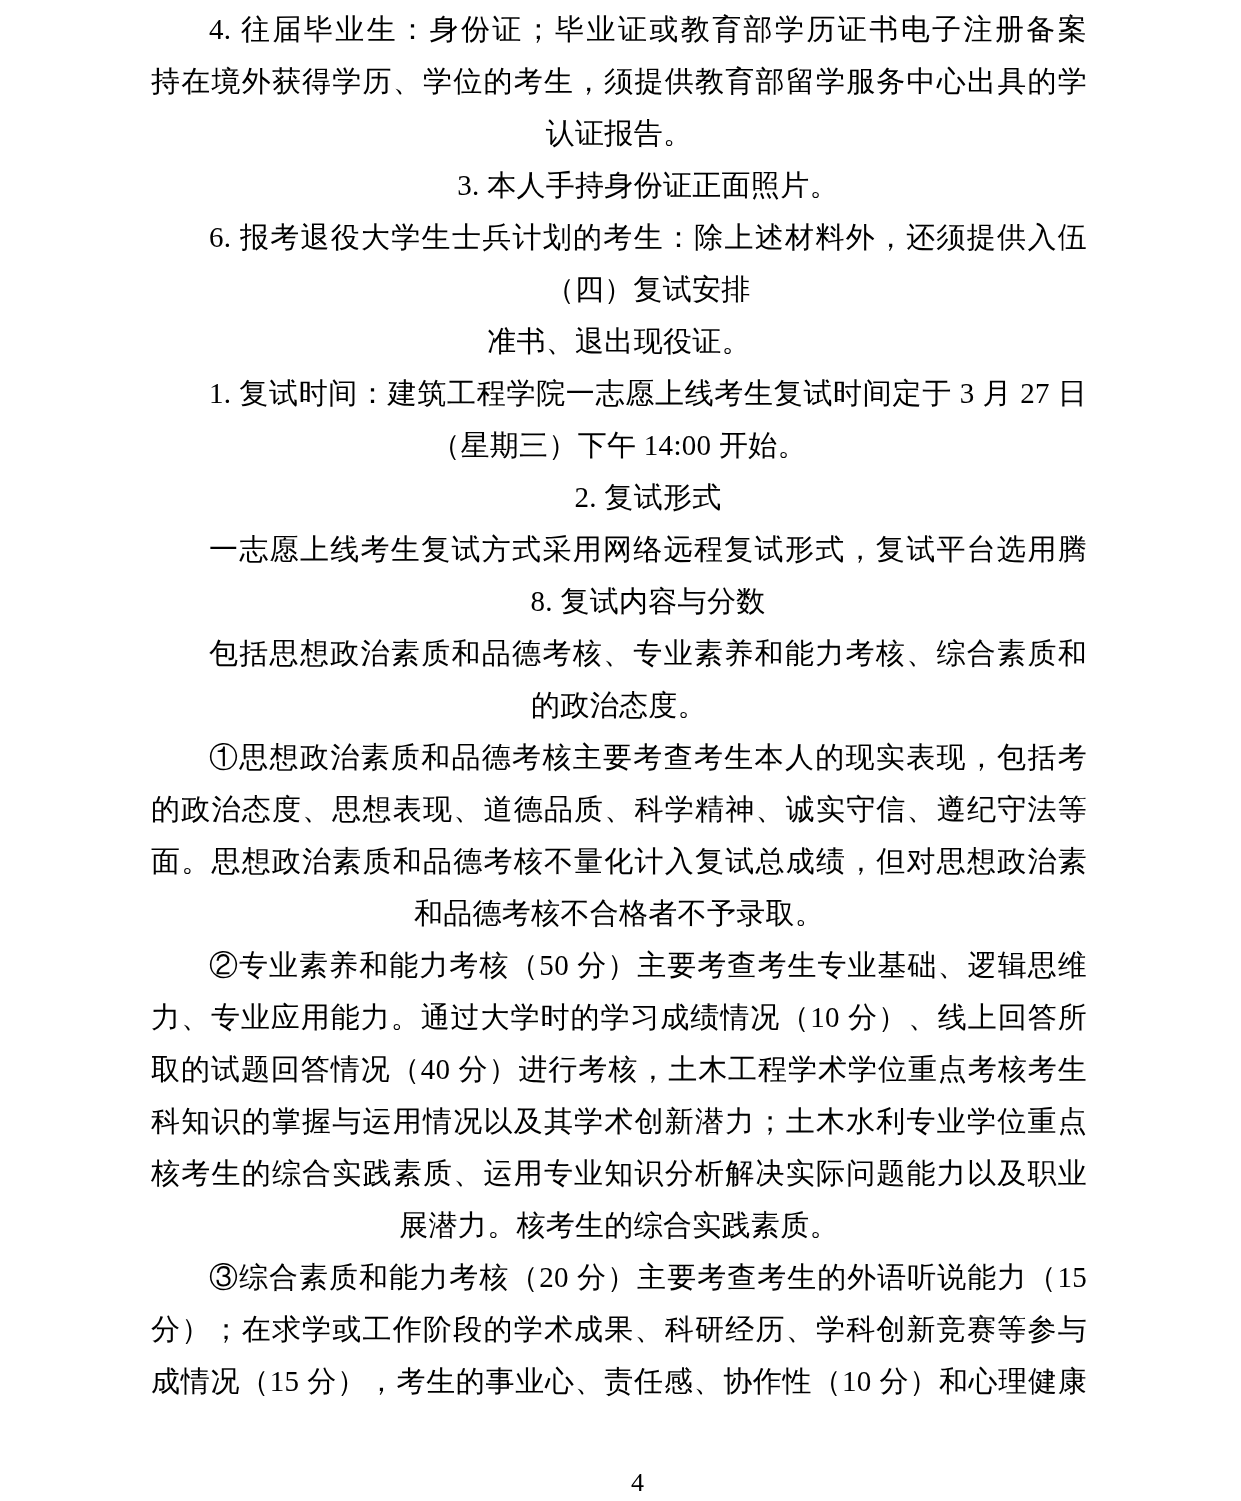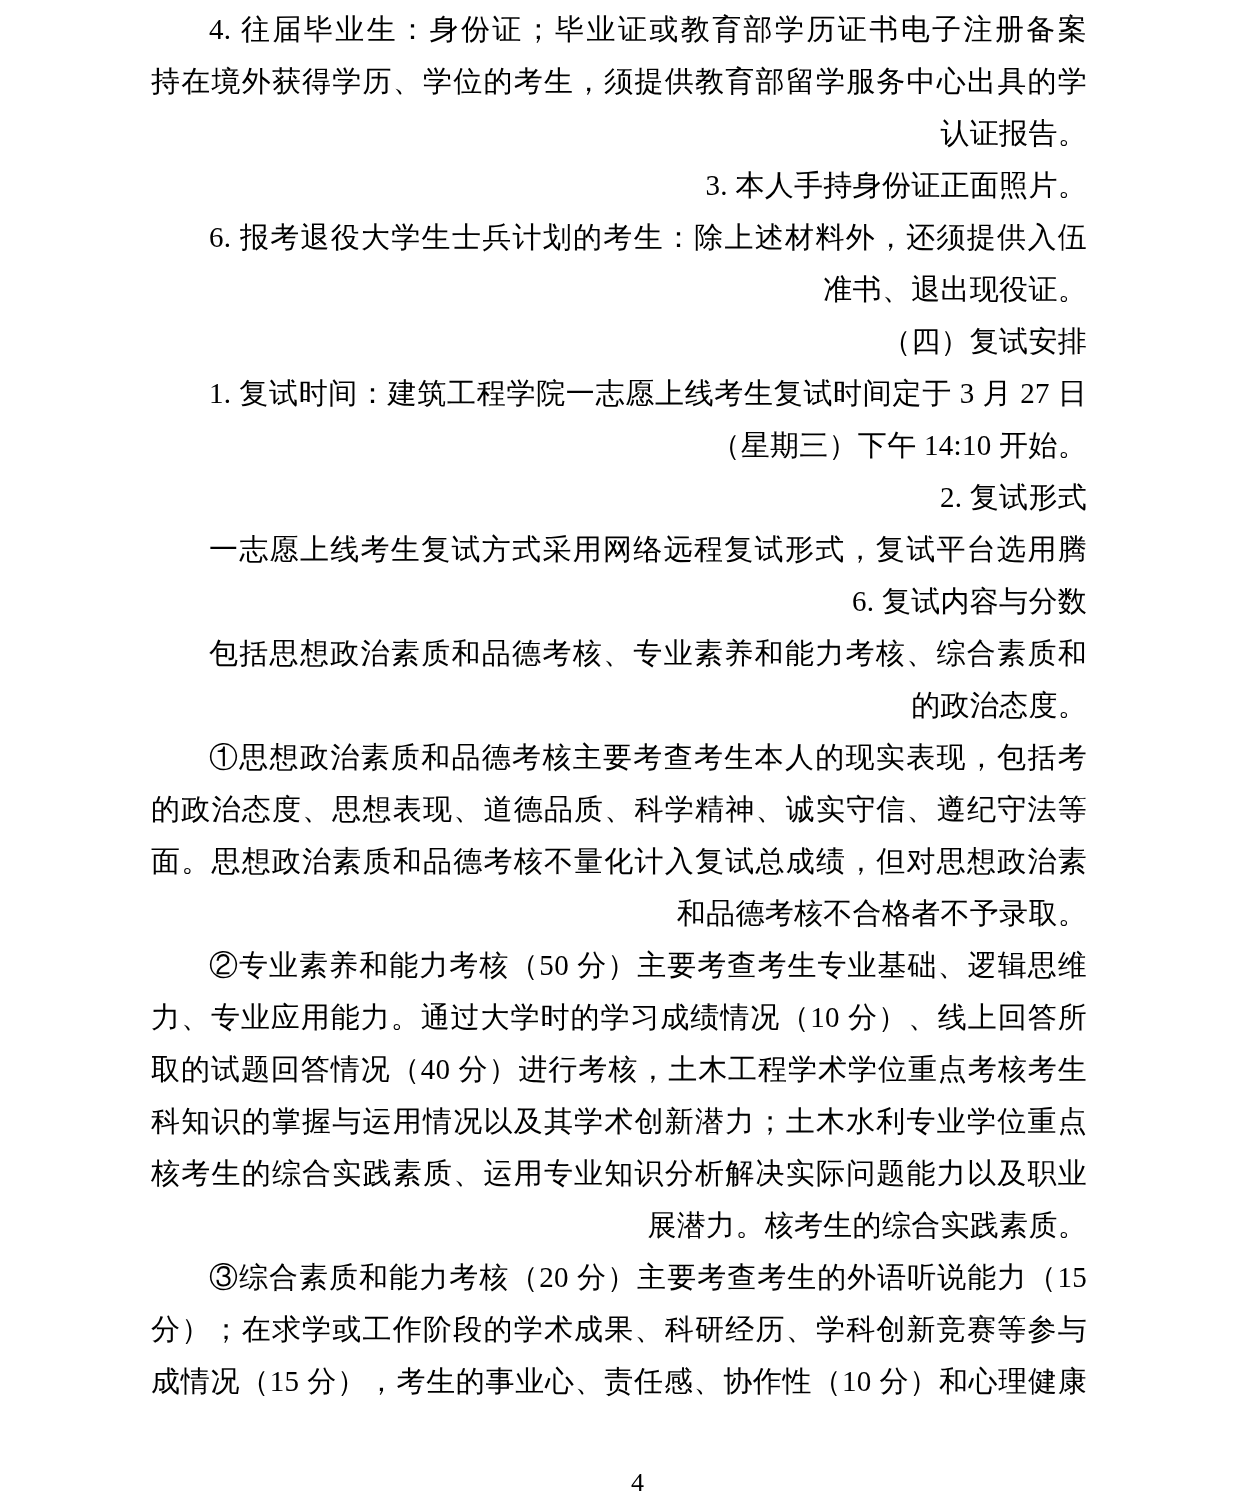--- a/index.html
+++ b/index.html
@@ -24,21 +24,21 @@
     left: 151px;
     top: 3px;
     width: 936px;
   }
   .line {
     font-size: 29px;
     height: 52px;
     line-height: 52px;
     white-space: normal;
     overflow: hidden;
-    text-align: right;
+    text-align: center;
     letter-spacing: 0.3px;
   }
   .ind { text-indent: 58px; }
   .just {
     text-align: justify;
     text-align-last: justify;
     text-justify: inter-ideograph;
   }
   .page-footer {
     position: absolute;
@@ -54,27 +54,27 @@
 </head>
 <body>
 
 <div class="page">
   <main class="text-block">
     <p class="line ind just">4. 往届毕业生：身份证；毕业证或教育部学历证书电子注册备案表；</p>
     <p class="line just">持在境外获得学历、学位的考生，须提供教育部留学服务中心出具的学历</p>
     <p class="line">认证报告。</p>
     <p class="line ind">3. 本人手持身份证正面照片。</p>
     <p class="line ind just">6. 报考退役大学生士兵计划的考生：除上述材料外，还须提供入伍批</p>
+    <p class="line ind">（四）复试安排</p>
     <p class="line">准书、退出现役证。</p>
-    <p class="line ind">（四）复试安排</p>
     <p class="line ind just">1. 复试时间：建筑工程学院一志愿上线考生复试时间定于 3 月 27 日</p>
-    <p class="line">（星期三）下午 14:10 开始。</p>
+    <p class="line">（星期三）下午 14:00 开始。</p>
     <p class="line ind">2. 复试形式</p>
     <p class="line ind just">一志愿上线考生复试方式采用网络远程复试形式，复试平台选用腾讯</p>
-    <p class="line ind">6. 复试内容与分数</p>
+    <p class="line ind">8. 复试内容与分数</p>
     <p class="line ind just">包括思想政治素质和品德考核、专业素养和能力考核、综合素质和能</p>
     <p class="line">的政治态度。</p>
     <p class="line ind just">①思想政治素质和品德考核主要考查考生本人的现实表现，包括考生</p>
     <p class="line just">的政治态度、思想表现、道德品质、科学精神、诚实守信、遵纪守法等方</p>
     <p class="line just">面。思想政治素质和品德考核不量化计入复试总成绩，但对思想政治素质</p>
     <p class="line">和品德考核不合格者不予录取。</p>
     <p class="line ind just">②专业素养和能力考核（50 分）主要考查考生专业基础、逻辑思维能</p>
     <p class="line just">力、专业应用能力。通过大学时的学习成绩情况（10 分）、线上回答所抽</p>
     <p class="line just">取的试题回答情况（40 分）进行考核，土木工程学术学位重点考核考生学</p>
     <p class="line just">科知识的掌握与运用情况以及其学术创新潜力；土木水利专业学位重点考</p>

